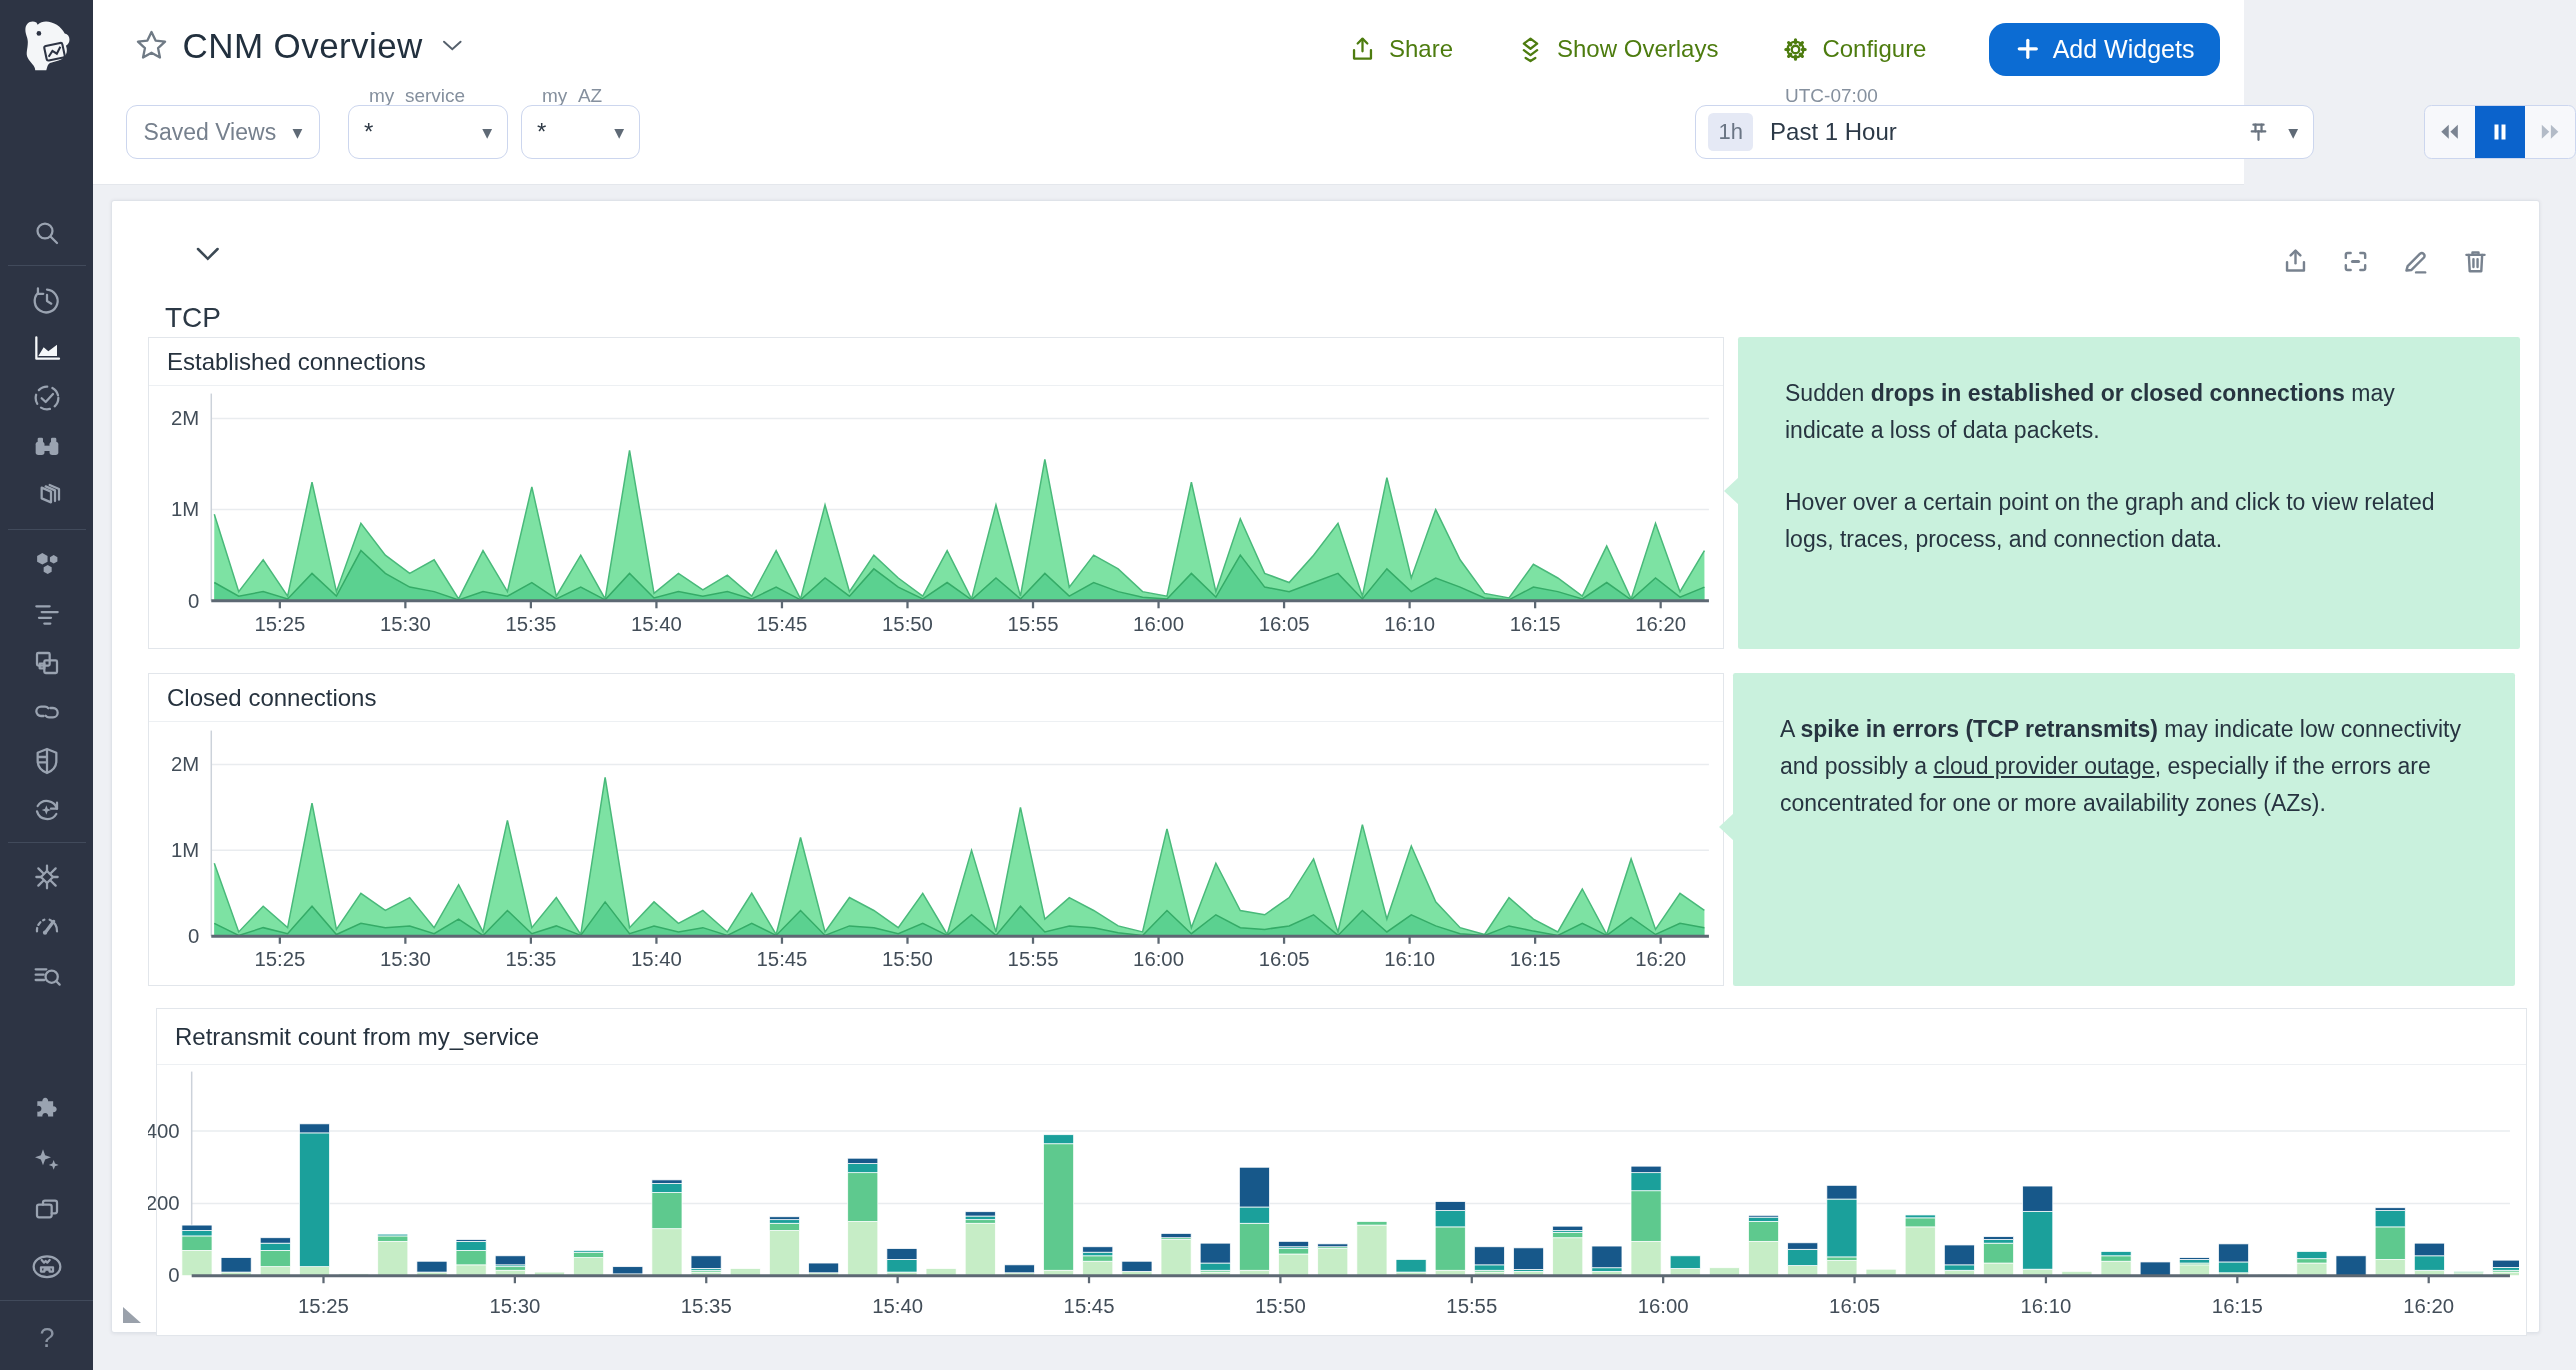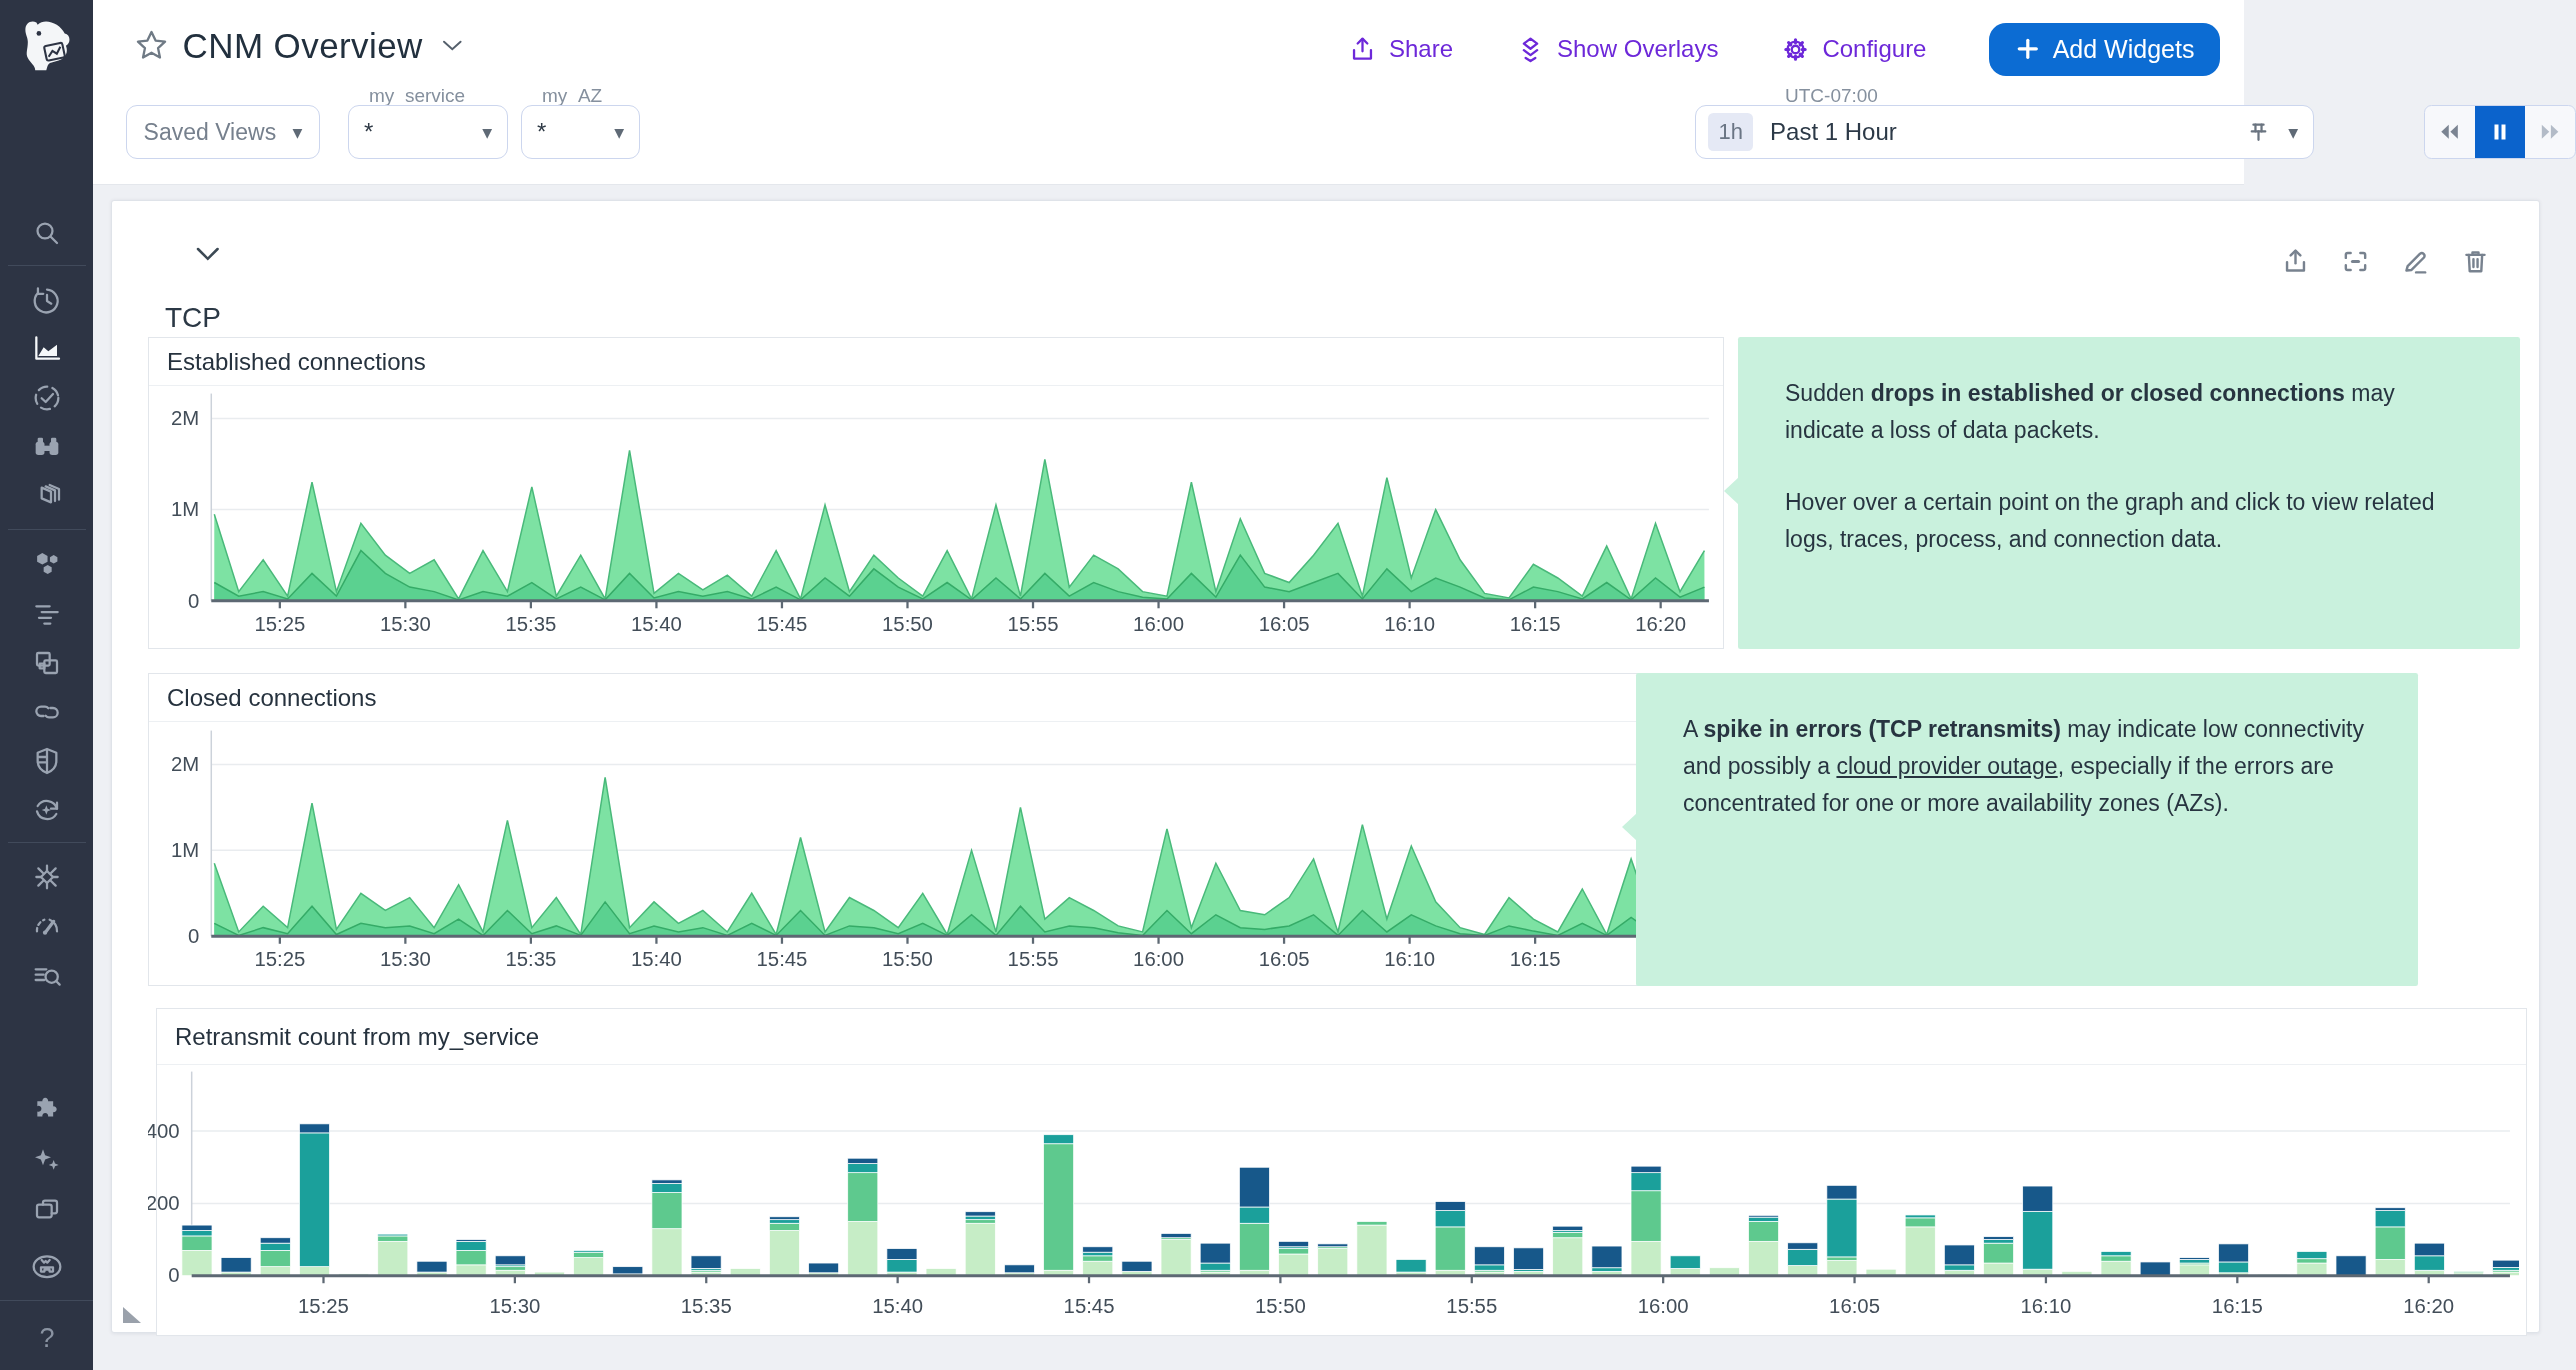--- a/index.html
+++ b/index.html
@@ -20,21 +20,21 @@
         display:flex;align-items:center;justify-content:center;}
   
   .header{position:absolute;left:93px;top:0;width:2151px;height:184px;background:#fff;
           border-bottom:0.8px solid #e4e7ec;}
   .title-row{position:absolute;left:41px;top:25.6px;display:flex;align-items:center;gap:13.6px;}
   .star{width:35px;height:35px;color:#6f7a85;}
   .star svg{width:35px;height:35px;}
   .page-title{font-size:35px;font-weight:500;color:#22303e;letter-spacing:0.4px;}
   .title-caret{width:22.6px;height:15px;color:#55606c;margin-left:4.5px;}
   .hdr-actions{position:absolute;right:24px;top:22.6px;display:flex;align-items:center;gap:63px;}
-  .hdr-act{display:flex;align-items:center;gap:12px;color:#6d28d9;font-size:24px;}
+  .hdr-act{display:flex;align-items:center;gap:12px;color:#4d7c0f;font-size:24px;}
   .hdr-act svg{width:29px;height:29px;stroke:currentColor;fill:none;stroke-width:1.9;stroke-linecap:round;stroke-linejoin:round;}
   .btn-primary{display:flex;align-items:center;gap:12px;background:#0c6cd3;color:#fff;
                font-size:25px;padding:0 25.6px;height:53px;border-radius:17px;font-weight:500;}
   .btn-primary svg{width:25.6px;height:25.6px;stroke:#fff;stroke-width:3;stroke-linecap:round;}
   
   .select-box{position:absolute;top:105px;height:54px;border:1.1px solid #ccd6ee;border-radius:11px;
               background:#fff;display:flex;align-items:center;box-sizing:border-box;}
   .caret{color:#5f6a76;font-size:19.6px;margin-left:auto;}
   .fieldset-label{position:absolute;font-size:19px;color:#85909e;background:#fff;padding:0 6px;line-height:19px;}
   .timebox-chip{background:#e5e9f5;border-radius:5.3px;color:#6a7584;font-size:22px;
@@ -457,21 +457,21 @@
         <line x1="1508.04" y1="283" x2="1508.04" y2="293" stroke="#5d6873" stroke-width="3"></line>
         <text x="1508.04" y="323" text-anchor="middle" fill="#424d58" font-size="27" font-family="Liberation Sans, sans-serif">16:05</text>
         <line x1="1674.67" y1="283" x2="1674.67" y2="293" stroke="#5d6873" stroke-width="3"></line>
         <text x="1674.67" y="323" text-anchor="middle" fill="#424d58" font-size="27" font-family="Liberation Sans, sans-serif">16:10</text>
         <line x1="1841.3" y1="283" x2="1841.3" y2="293" stroke="#5d6873" stroke-width="3"></line>
         <text x="1841.3" y="323" text-anchor="middle" fill="#424d58" font-size="27" font-family="Liberation Sans, sans-serif">16:15</text>
         <line x1="2007.9299999999998" y1="283" x2="2007.9299999999998" y2="293" stroke="#5d6873" stroke-width="3"></line>
         <text x="2007.9299999999998" y="323" text-anchor="middle" fill="#424d58" font-size="27" font-family="Liberation Sans, sans-serif">16:20</text>
       </svg></div>
 
-  <div class="note" style="left:1636px;top:673px;width:782px;height:313px;">
+  <div class="note" style="left:1733px;top:673px;width:782px;height:313px;">
     <div class="notch" style="top:140px;"></div>
     <p><span>A </span><span style="font-weight: 700;">spike in errors (TCP retransmits)</span><span> may indicate low connectivity and possibly a </span><span style="text-decoration: underline;">cloud provider outage</span><span>, especially if the errors are concentrated for one or more availability zones (AZs).</span></p>
   </div>
 
   <div class="widget" style="left:156px;top:1008px;width:2371px;height:328px;">
     <div class="w-title" style="height:55px;line-height:55px;">Retransmit count from my_service</div>
   </div>
   <div class="chart" style="left:148px;top:1064px;width:2371px;height:272px;"><svg width="2371" height="272" viewBox="0 0 3148 361">
         <text x="42" y="290" text-anchor="end" fill="#424d58" font-size="27" font-family="Liberation Sans, sans-serif">0</text>
         <line x1="58" y1="185" x2="3136" y2="185" stroke="#e9ecef" stroke-width="2"></line>

